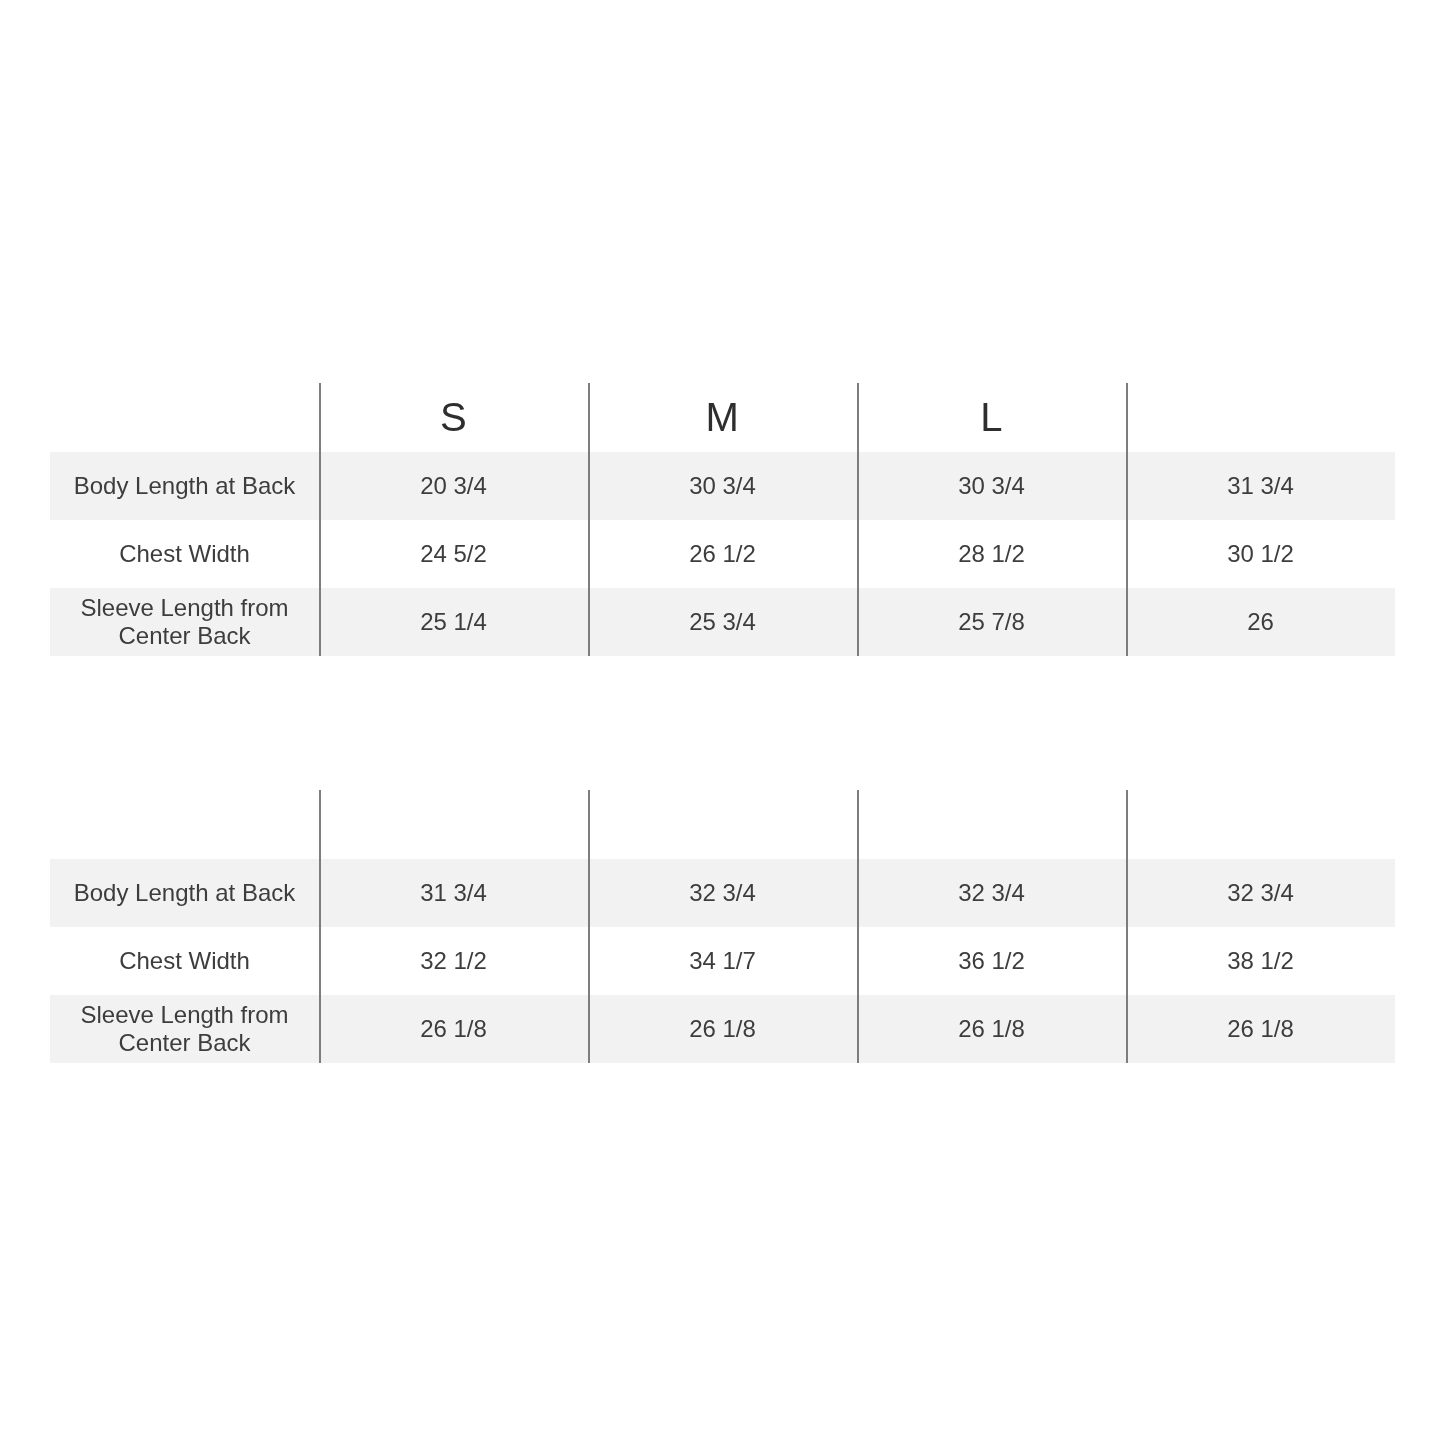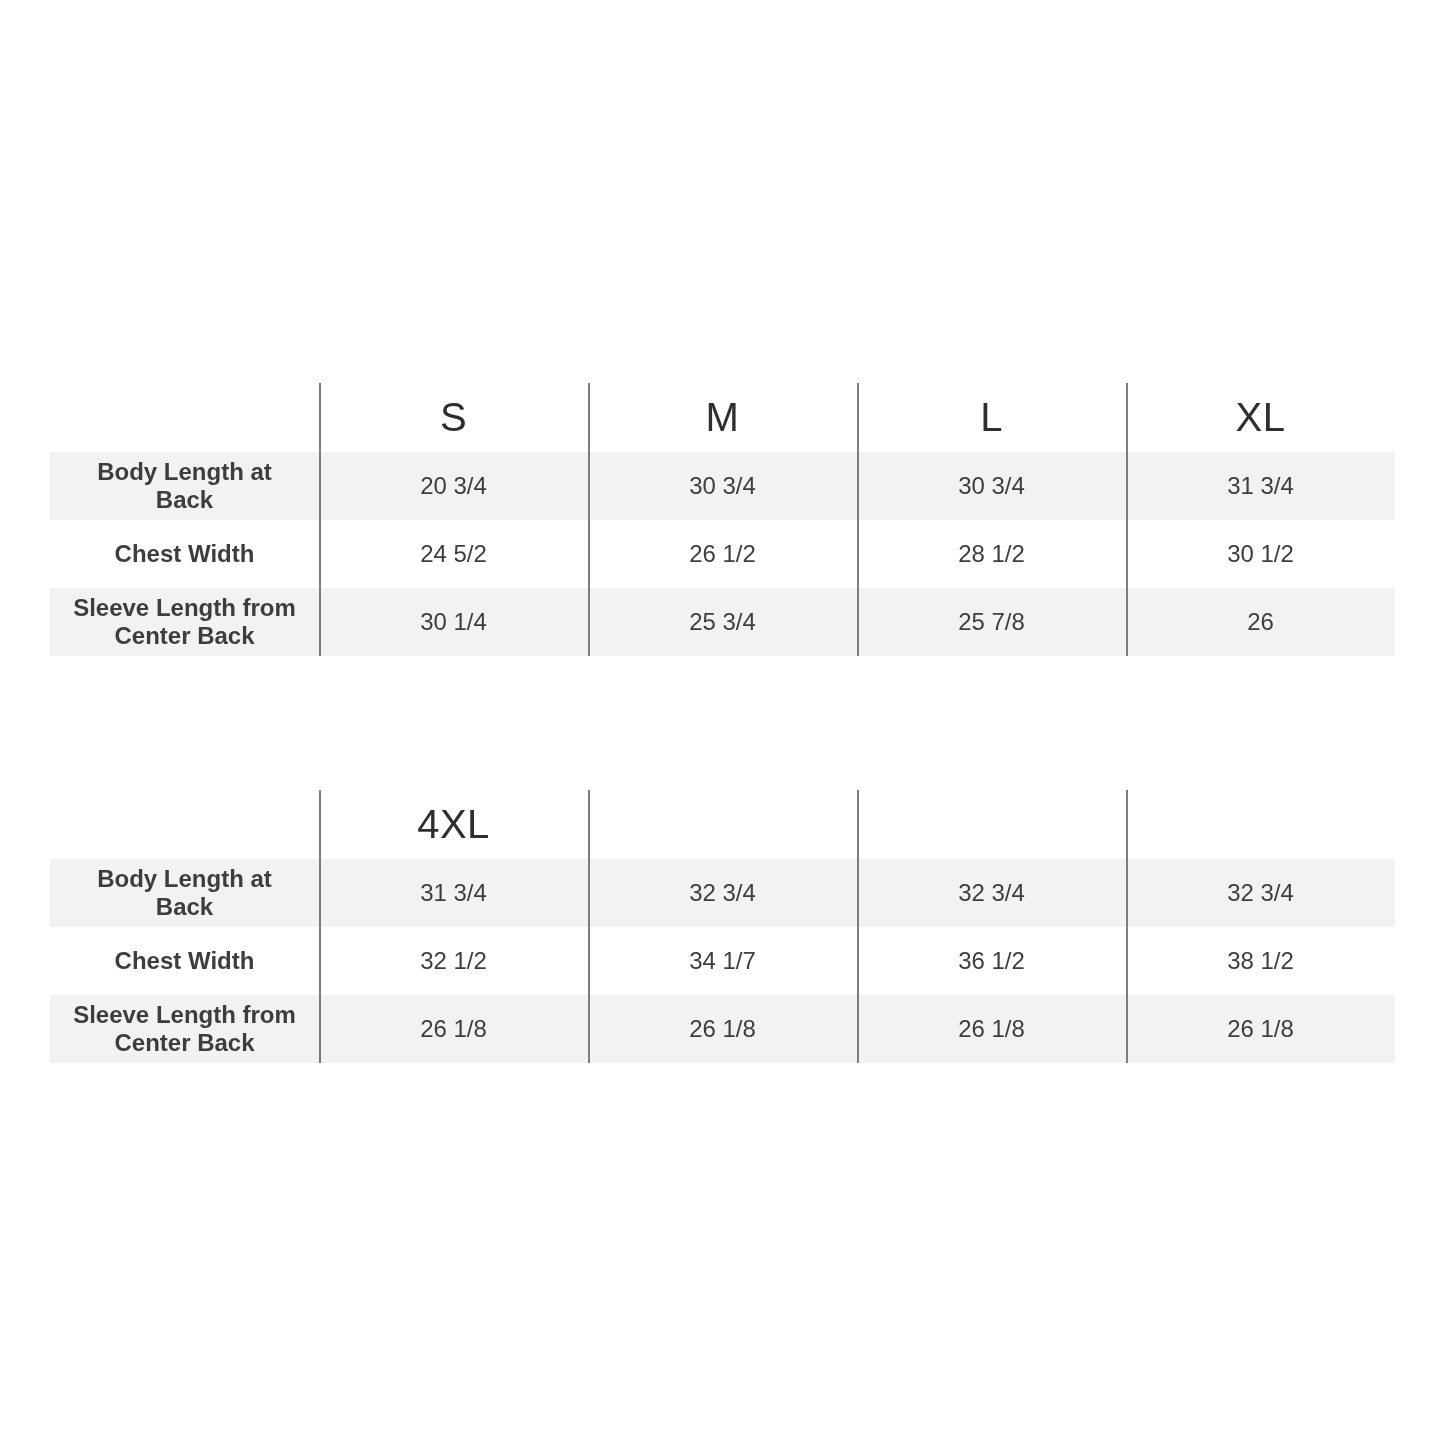--- a/index.html
+++ b/index.html
@@ -46,21 +46,20 @@
   }
   .data-row.striped { background: #f2f2f2; }
   .cell {
     text-align: center;
     font-size: 24px;
     color: #3d3d3d;
   }
   .label-cell {
     line-height: 1.18;
     padding: 0 18px;
-    font-weight: bold;
   }
   .divider {
     position: absolute;
     top: 0;
     bottom: 0;
     width: 1.5px;
     background: #7d7d7d;
   }
   .divider.d1 { left: 269px; }
   .divider.d2 { left: 538px; }
@@ -76,57 +75,55 @@
     <div class="divider d1"></div>
     <div class="divider d2"></div>
     <div class="divider d3"></div>
     <div class="divider d4"></div>
 
     <div class="header-row">
       <div class="header-cell"></div>
       <div class="header-cell">S</div>
       <div class="header-cell">M</div>
       <div class="header-cell">L</div>
-      <div class="header-cell">XL</div>
     </div>
 
     <div class="data-row striped">
       <div class="cell label-cell">Body Length at Back</div>
       <div class="cell">20 3/4</div>
       <div class="cell">30 3/4</div>
       <div class="cell">30 3/4</div>
       <div class="cell">31 3/4</div>
     </div>
 
     <div class="data-row">
       <div class="cell label-cell">Chest Width</div>
       <div class="cell">24 5/2</div>
       <div class="cell">26 1/2</div>
       <div class="cell">28 1/2</div>
       <div class="cell">30 1/2</div>
     </div>
 
     <div class="data-row striped">
       <div class="cell label-cell">Sleeve Length from Center Back</div>
-      <div class="cell">30 1/4</div>
+      <div class="cell">25 1/4</div>
       <div class="cell">25 3/4</div>
       <div class="cell">25 7/8</div>
       <div class="cell">26</div>
     </div>
   </div>
 
   <div class="size-table second">
     <div class="divider d1"></div>
     <div class="divider d2"></div>
     <div class="divider d3"></div>
     <div class="divider d4"></div>
 
     <div class="header-row">
       <div class="header-cell"></div>
-      <div class="header-cell">4XL</div>
     </div>
 
     <div class="data-row striped">
       <div class="cell label-cell">Body Length at Back</div>
       <div class="cell">31 3/4</div>
       <div class="cell">32 3/4</div>
       <div class="cell">32 3/4</div>
       <div class="cell">32 3/4</div>
     </div>
 

